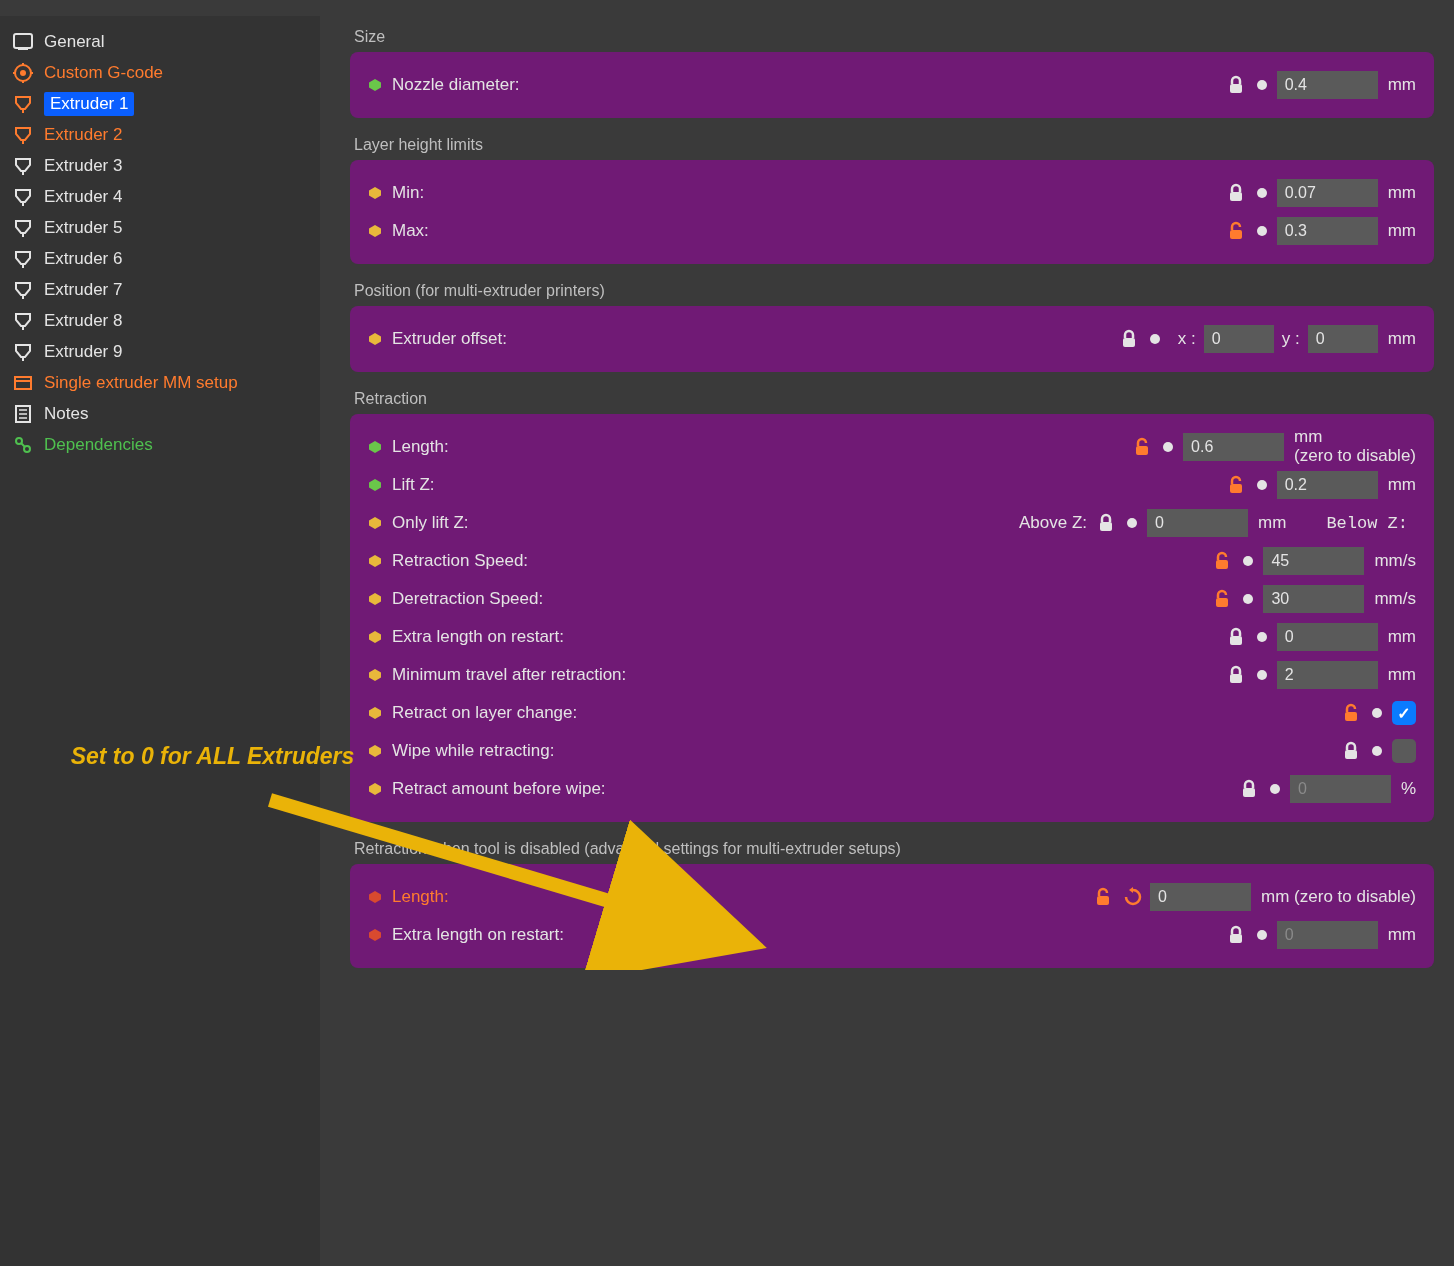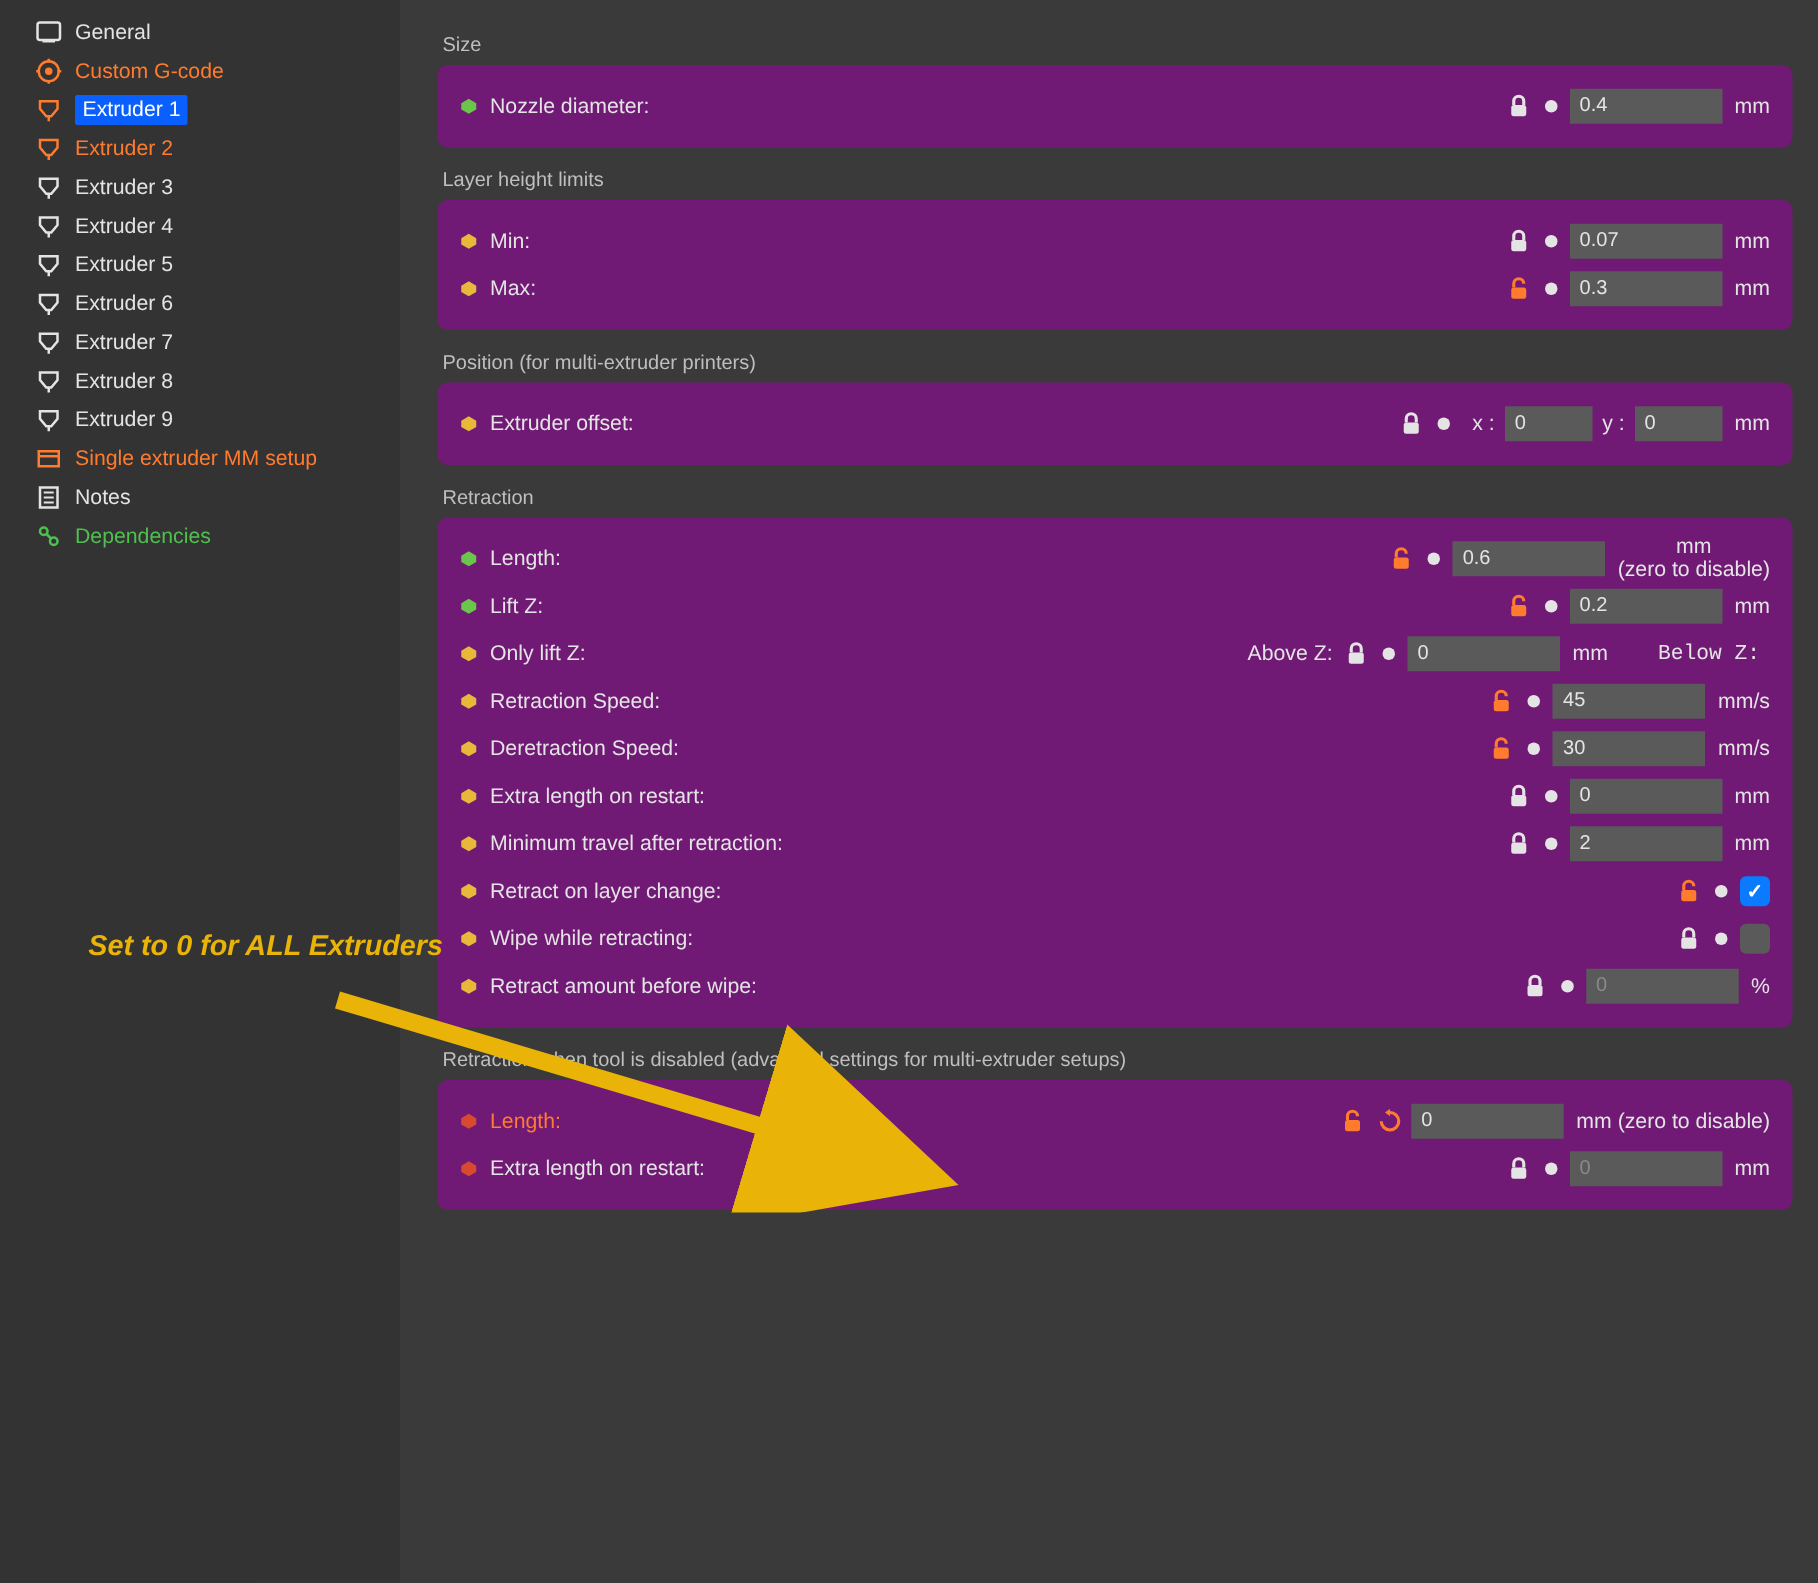--- a/index.html
+++ b/index.html
@@ -10,21 +10,22 @@
     font-size: 17px;
     width: 1454px;
     height: 1266px;
     overflow: hidden;
     display: flex;
     position: relative;
   }
   .sidebar {
     width: 320px;
     background: #333333;
-    padding: 10px 16px;
+    padding: 10px 0;
+    margin-top: 16px;
   }
   .sidebar-item {
     display: flex;
     align-items: center;
     height: 31px;
     padding: 0 12px;
     cursor: pointer;
     color: #e4e4e4;
     gap: 10px;
   }
@@ -73,26 +74,26 @@
     width:10px; height:10px; border-radius:50%;
     background:#e4e4e4; margin:0 10px 0 4px;
     flex-shrink:0;
   }
   .input {
     background:#5a5a5a;
     border:none;
     color:#e4e4e4;
     font-size:16px;
     padding:4px 8px;
-    width:122px;
+    width:101px;
     height:28px;
   }
   .input.small { width:70px; }
   .input.disabled { color:#8a8a8a; }
-  .unit { margin-left:10px; color:#e4e4e4; white-space:nowrap;text-align:center; }
+  .unit { margin-left:10px; color:#e4e4e4; white-space:nowrap; }
   .xy-label { margin:0 8px; color:#e4e4e4; }
   .checkbox {
     width:24px; height:24px; border-radius:5px;
     display:flex; align-items:center; justify-content:center;
   }
   .checkbox.checked { background:#0a7bff; }
   .checkbox.checked::after { content:"✓"; color:#fff; font-weight:bold; font-size:16px; }
   .checkbox.unchecked { background:#5a5a5a; }
   .reset-icon { width:22px; height:22px; margin:0 6px 0 2px; display:flex; align-items:center; justify-content:center; }
 

